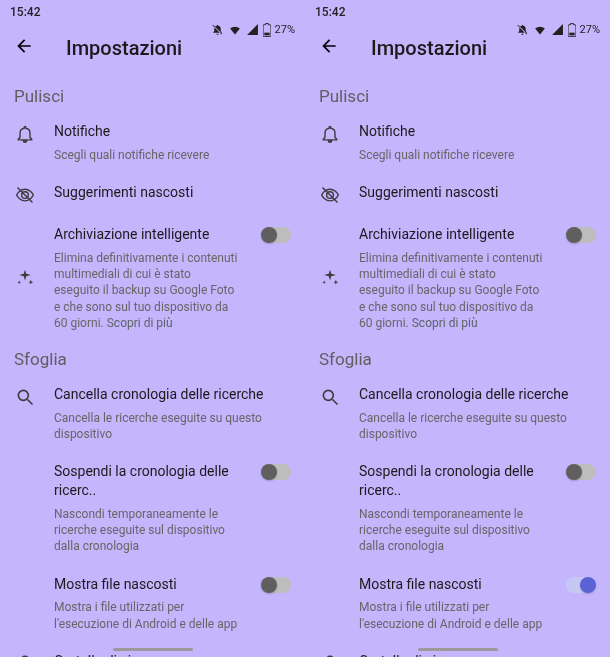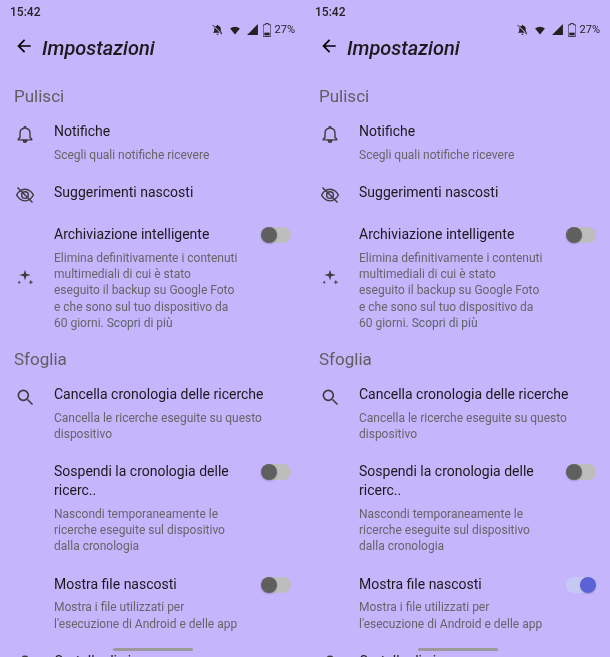--- a/index.html
+++ b/index.html
@@ -27,23 +27,22 @@
     padding: 0 10px;
     font-size: 12px;
     color: #222;
   }
   .statusbar .time { font-weight: 500; }
   .statusbar .icons { display: flex; align-items: flex-start; gap: 4px; margin-top: 36px; }
   .statusbar .icons svg { display: block; }
   .appbar {
     display: flex;
     align-items: center;
-    gap: 8px;
+    gap: 32px;
     padding: 12px 14px 18px 14px;
-    font-style: italic;
   }
   .appbar .title {
     font-size: 20px;
     font-weight: 500;
     color: #1b1b1b;
   }
   .section-label {
     font-size: 17px;
     color: #5f5f5f;
     padding: 8px 14px 6px 14px;

